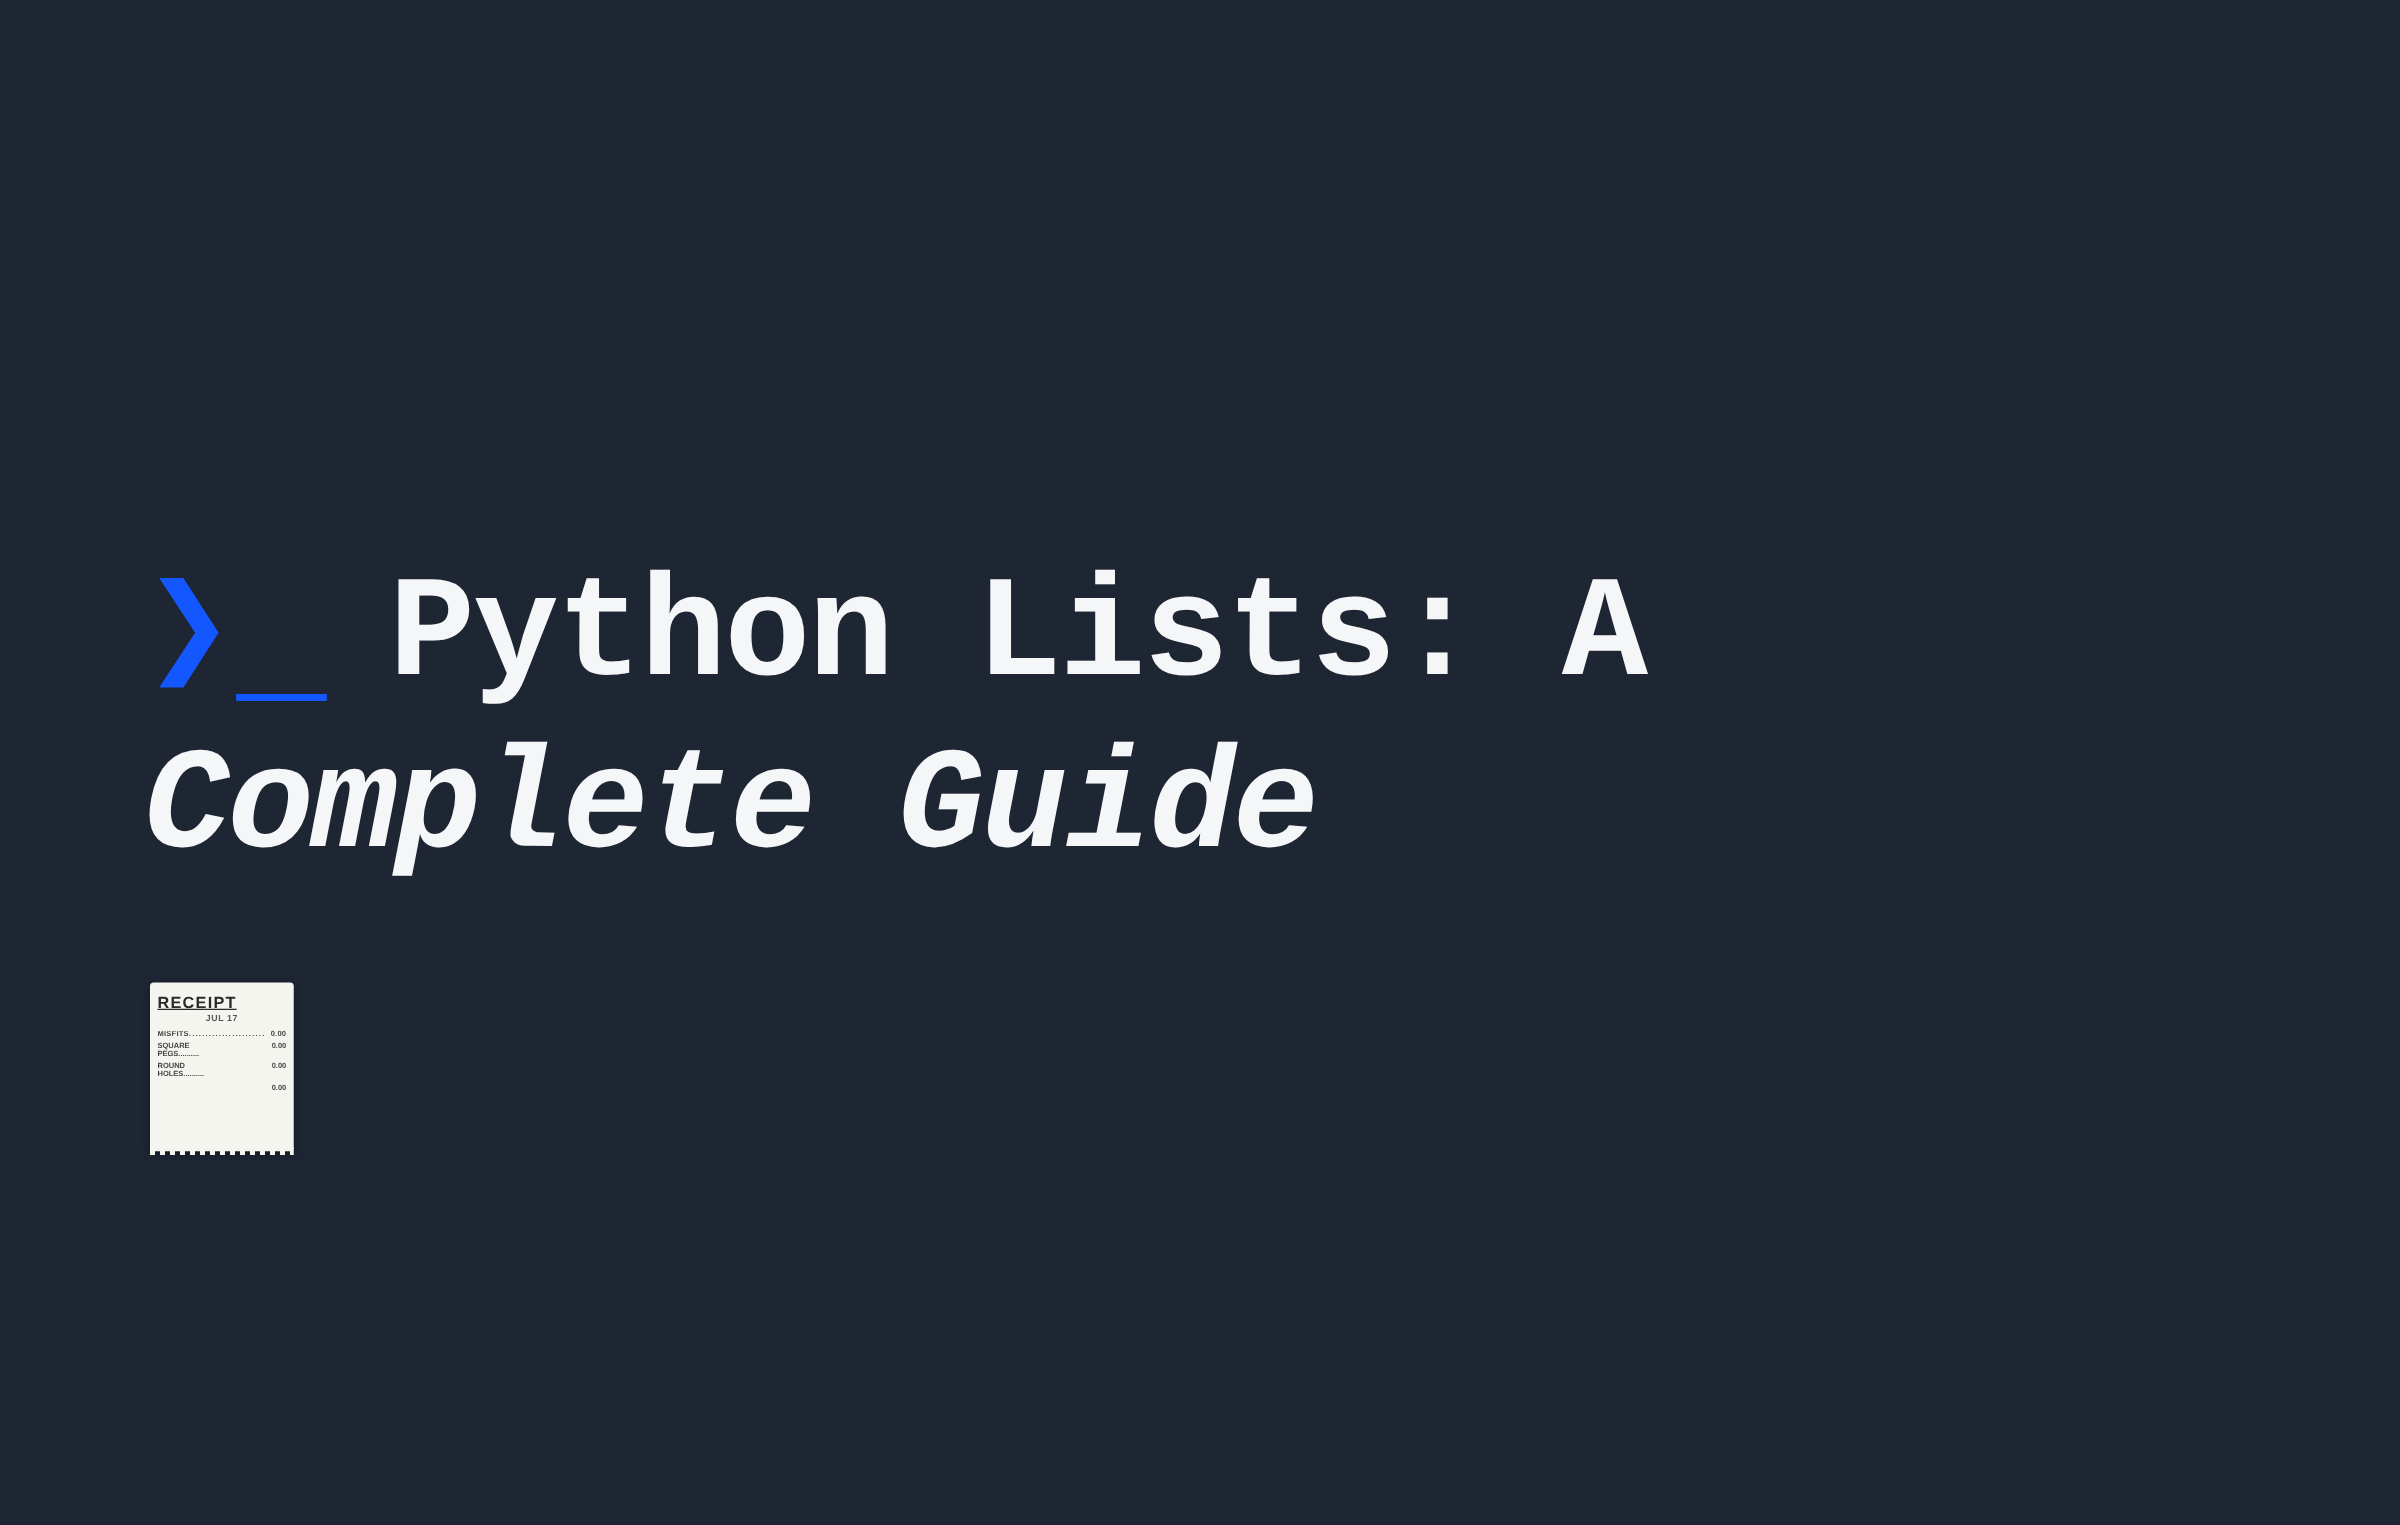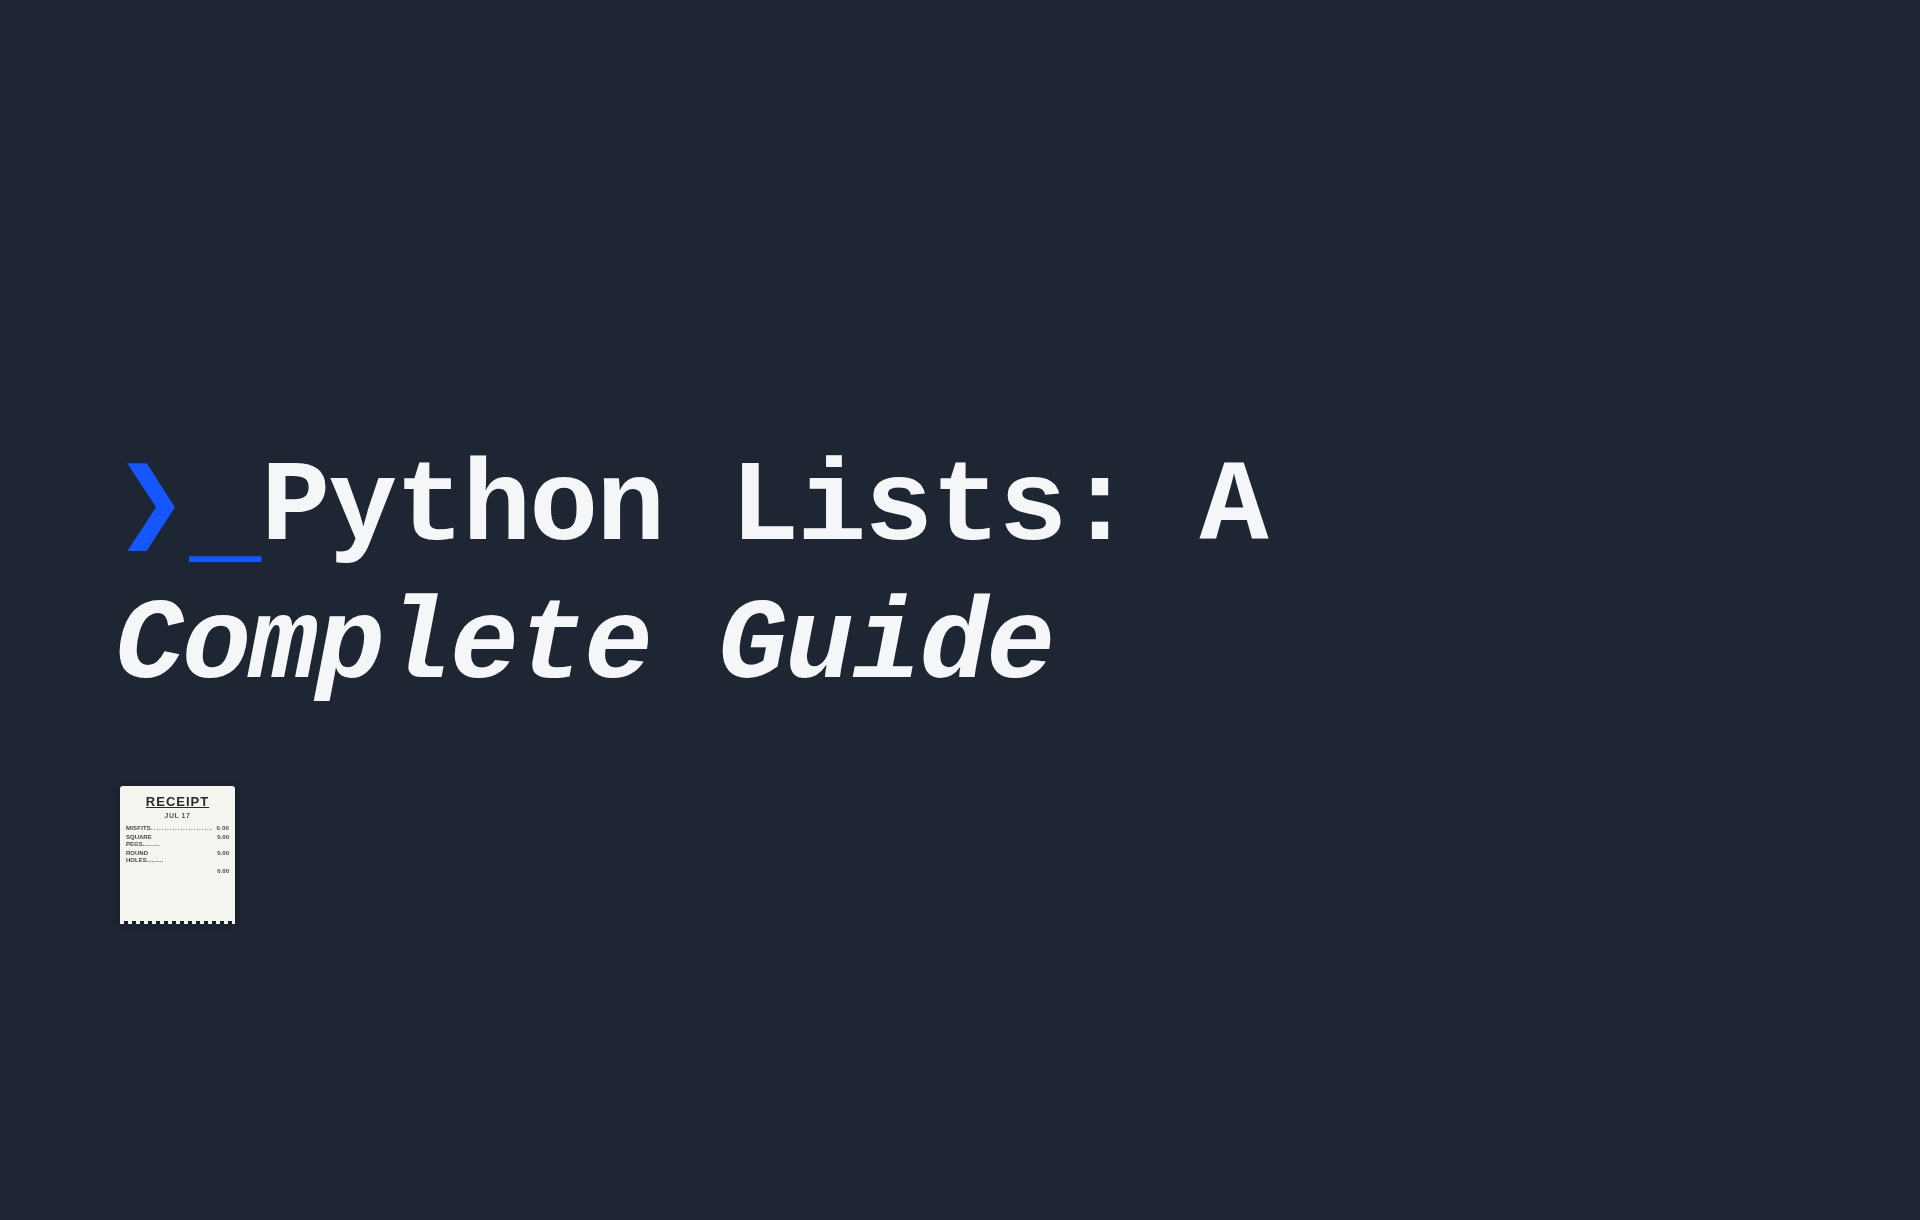--- a/index.html
+++ b/index.html
@@ -47,20 +47,21 @@
       position: relative;
       top: 8px;
     }
     .title-text {
       color: #f5f6f8;
       font-size: 115px;
       font-weight: bold;
       font-family: 'Courier New', 'Consolas', monospace;
       line-height: 1.2;
       letter-spacing: -2px;
+      margin-left: 50px;
       text-align: right;
     }
     .title-text-line2 {
       color: #f5f6f8;
       font-size: 115px;
       font-weight: bold;
       font-family: 'Courier New', 'Consolas', monospace;
       line-height: 1.2;
       letter-spacing: -2px;
       font-style: italic;
@@ -90,21 +91,21 @@
       height: 6px;
       background: repeating-linear-gradient(
         90deg,
         #f5f5f0 0px,
         #f5f5f0 4px,
         transparent 4px,
         transparent 8px
       );
     }
     .receipt-header {
-      text-align: center;
+      text-align: left;
       font-size: 13px;
       font-weight: bold;
       color: #2a2a2a;
       letter-spacing: 1px;
       text-decoration: underline;
       margin-bottom: 3px;
     }
     .receipt-date {
       text-align: center;
       font-size: 7px;

